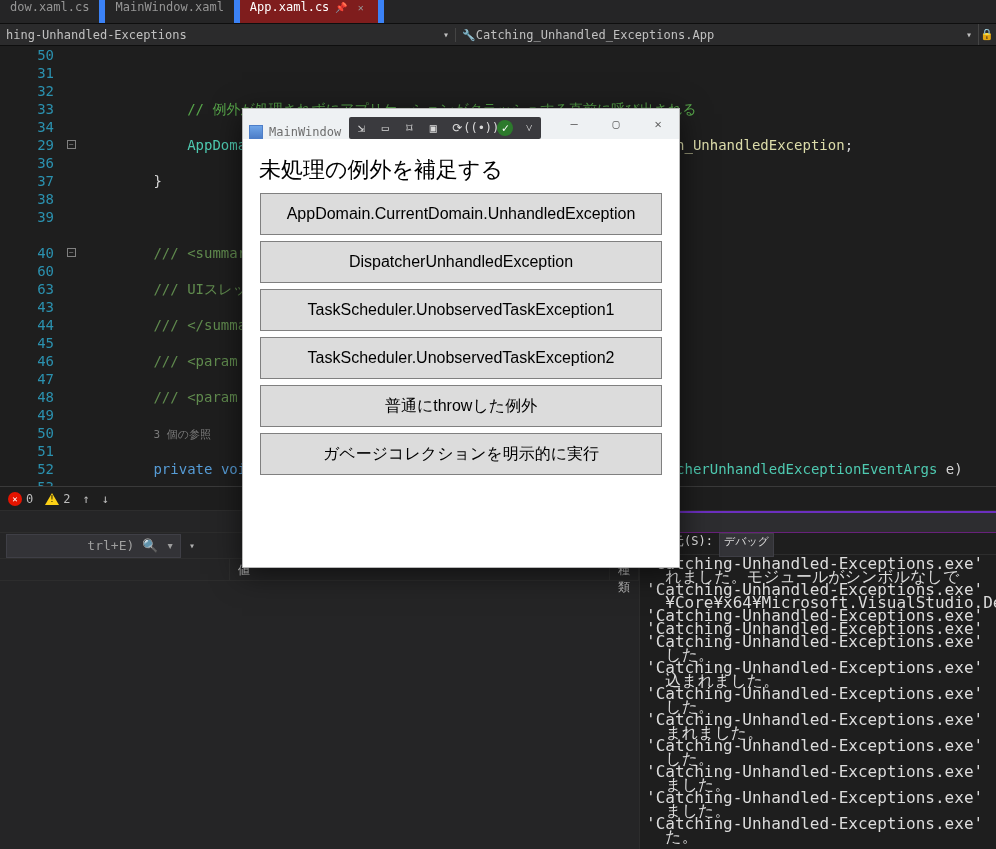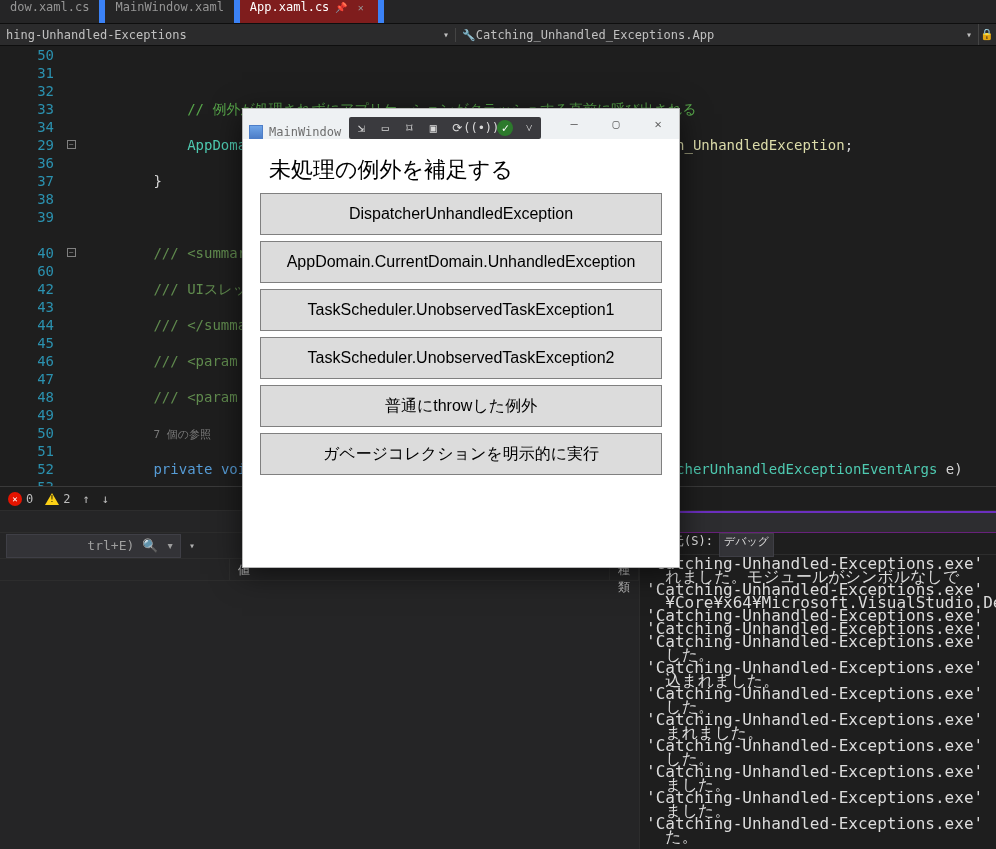--- a/index.html
+++ b/index.html
@@ -173,21 +173,21 @@
     border-radius:2px;
   }
   .tbicon{width:16px;height:16px;display:flex;align-items:center;justify-content:center;
     color:#d9d9d9;font-size:12px;}
   .tbicon.on{background:#2c7a2c;border-radius:50%;color:#fff;}
   .dlg-sys{margin-left:auto;display:flex;}
   .sysbtn{width:42px;height:30px;display:flex;align-items:center;justify-content:center;
     color:#606060;font-size:12px;}
   .dlg-body{padding:16px 14px 14px 14px;}
   .dlg-heading{font-size:22px;color:#000;
-    font-family:"Yu Gothic UI","Meiryo",sans-serif;margin-left:12px;margin-bottom:8px;}
+    font-family:"Yu Gothic UI","Meiryo",sans-serif;margin-left:2px;margin-bottom:8px;}
   .wpf-btn{
     display:flex;align-items:center;justify-content:center;
     width:402px;height:42px;margin:6px auto;
     background:#dcdcdc;border:1px solid #808080;
     font-size:16px;color:#000;
     font-family:"Yu Gothic UI","Meiryo",sans-serif;
   }
 
 </style>
 </head>
@@ -226,21 +226,21 @@
     <div class="gutter-line">33</div>
     <div class="gutter-line">34</div>
     <div class="gutter-line">29</div>
     <div class="gutter-line">36</div>
     <div class="gutter-line">37</div>
     <div class="gutter-line">38</div>
     <div class="gutter-line">39</div>
     <div class="gutter-line"></div>
     <div class="gutter-line">40</div>
     <div class="gutter-line">60</div>
-    <div class="gutter-line">42</div>
+    <div class="gutter-line">63</div>
     <div class="gutter-line">43</div>
     <div class="gutter-line">44</div>
     <div class="gutter-line">45</div>
     <div class="gutter-line">46</div>
     <div class="gutter-line">47</div>
     <div class="gutter-line">48</div>
     <div class="gutter-line">49</div>
     <div class="gutter-line">50</div>
     <div class="gutter-line">51</div>
     <div class="gutter-line">52</div>
@@ -254,21 +254,21 @@
 <div class="ln"></div>
 <div class="ln">            <span class="c-com">// 例外が処理されずにアプリケーションがクラッシュする直前に呼び出される</span></div>
 <div class="ln">            <span class="c-type">AppDomain</span><span>.</span><span class="c-member">CurrentDomain</span><span>.</span><span class="c-member">UnhandledException</span><span> += </span><span class="c-method">CurrentDomain_UnhandledException</span><span>;</span></div>
 <div class="ln">        <span>}</span></div>
 <div class="ln"></div>
 <div class="ln">        <span class="c-doc">/// &lt;summary</span></div>
 <div class="ln">        <span class="c-doc">/// UIスレッ</span></div>
 <div class="ln">        <span class="c-doc">/// &lt;/summar</span></div>
 <div class="ln">        <span class="c-doc">/// &lt;param n</span></div>
 <div class="ln">        <span class="c-doc">/// &lt;param n</span></div>
-<div class="ln">        <span class="ref-hint">7 個の参照</span></div>
+<div class="ln">        <span class="ref-hint">3 個の参照</span></div>
 <div class="ln">        <span class="c-key">private </span><span class="c-key">void</span><span>                                               </span><span class="c-type">patcherUnhandledExceptionEventArgs</span><span> e)</span></div>
 <div class="ln hl">        <span style="color:#da9b48;">{</span></div>
 <div class="ln">            <span class="c-com">// デフォ</span></div>
 <div class="ln">            <span class="c-type">MessageB</span></div>
 <div class="ln">            <span class="c-com">// キャプ</span></div>
 <div class="ln">            <span class="c-key">string</span><span> c</span></div>
 <div class="ln"></div>
 <div class="ln">            <span class="c-com">// 型が変</span><span>                                            </span><span class="c-com">llになる）</span></div>
 <div class="ln">            <span class="c-key" style="text-decoration:underline;">var</span><span> exce</span></div>
 <div class="ln"></div>
@@ -359,20 +359,20 @@
       <span class="tbicon">˅</span>
     </div>
     <div class="dlg-sys">
       <div class="sysbtn">—</div>
       <div class="sysbtn">▢</div>
       <div class="sysbtn">✕</div>
     </div>
   </div>
   <div class="dlg-body">
     <div class="dlg-heading">未処理の例外を補足する</div>
+    <div class="wpf-btn">AppDomain.CurrentDomain.UnhandledException</div>
     <div class="wpf-btn">DispatcherUnhandledException</div>
-    <div class="wpf-btn">AppDomain.CurrentDomain.UnhandledException</div>
     <div class="wpf-btn">TaskScheduler.UnobservedTaskException1</div>
     <div class="wpf-btn">TaskScheduler.UnobservedTaskException2</div>
     <div class="wpf-btn">普通にthrowした例外</div>
     <div class="wpf-btn">ガベージコレクションを明示的に実行</div>
   </div>
 </div>
 
 </body></html>

